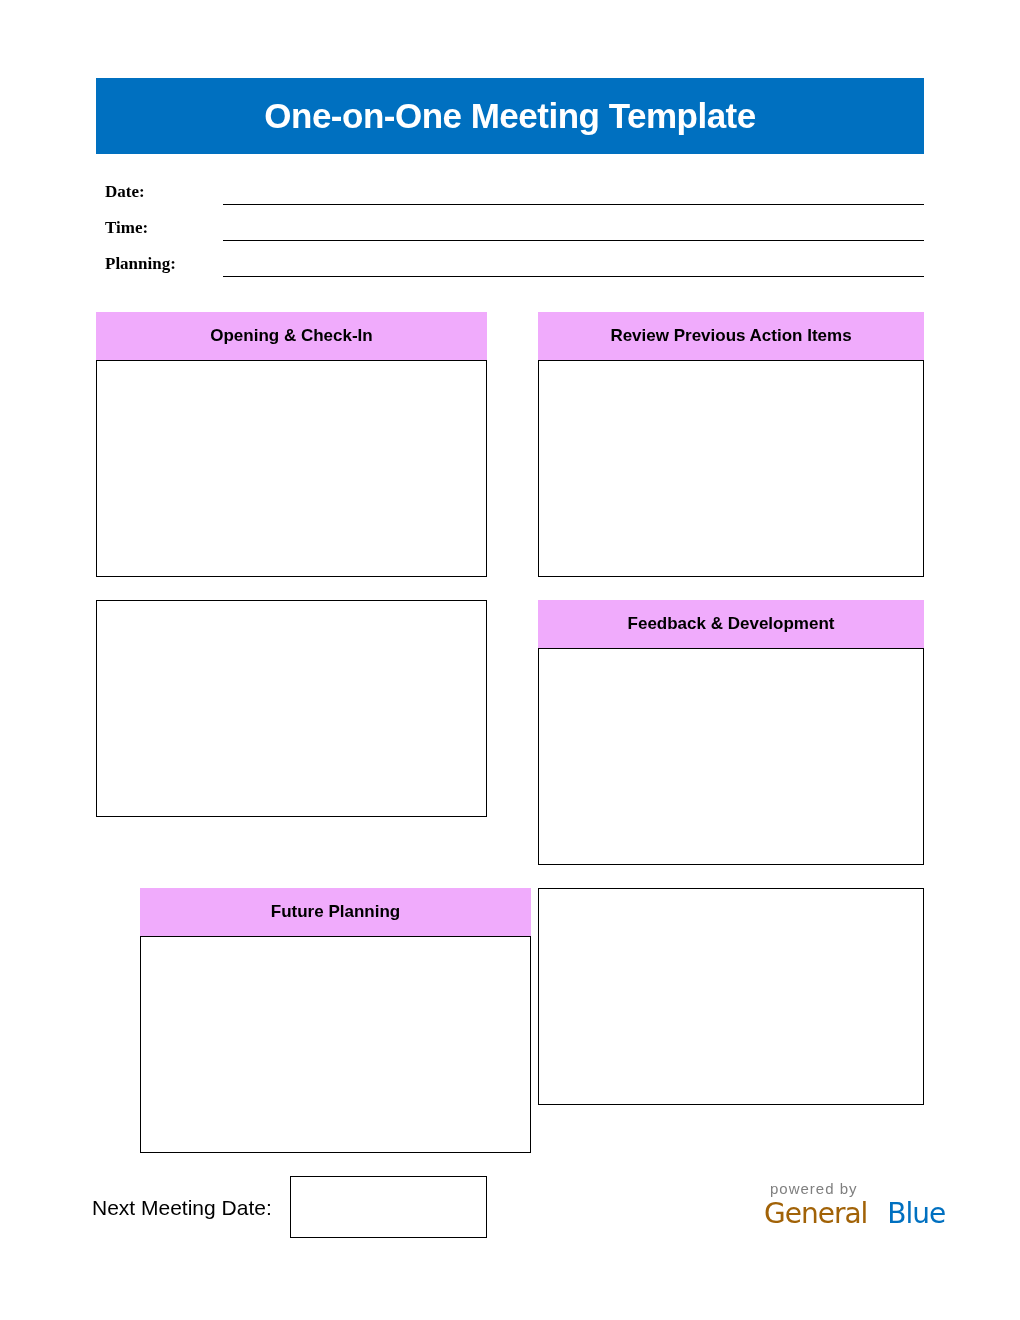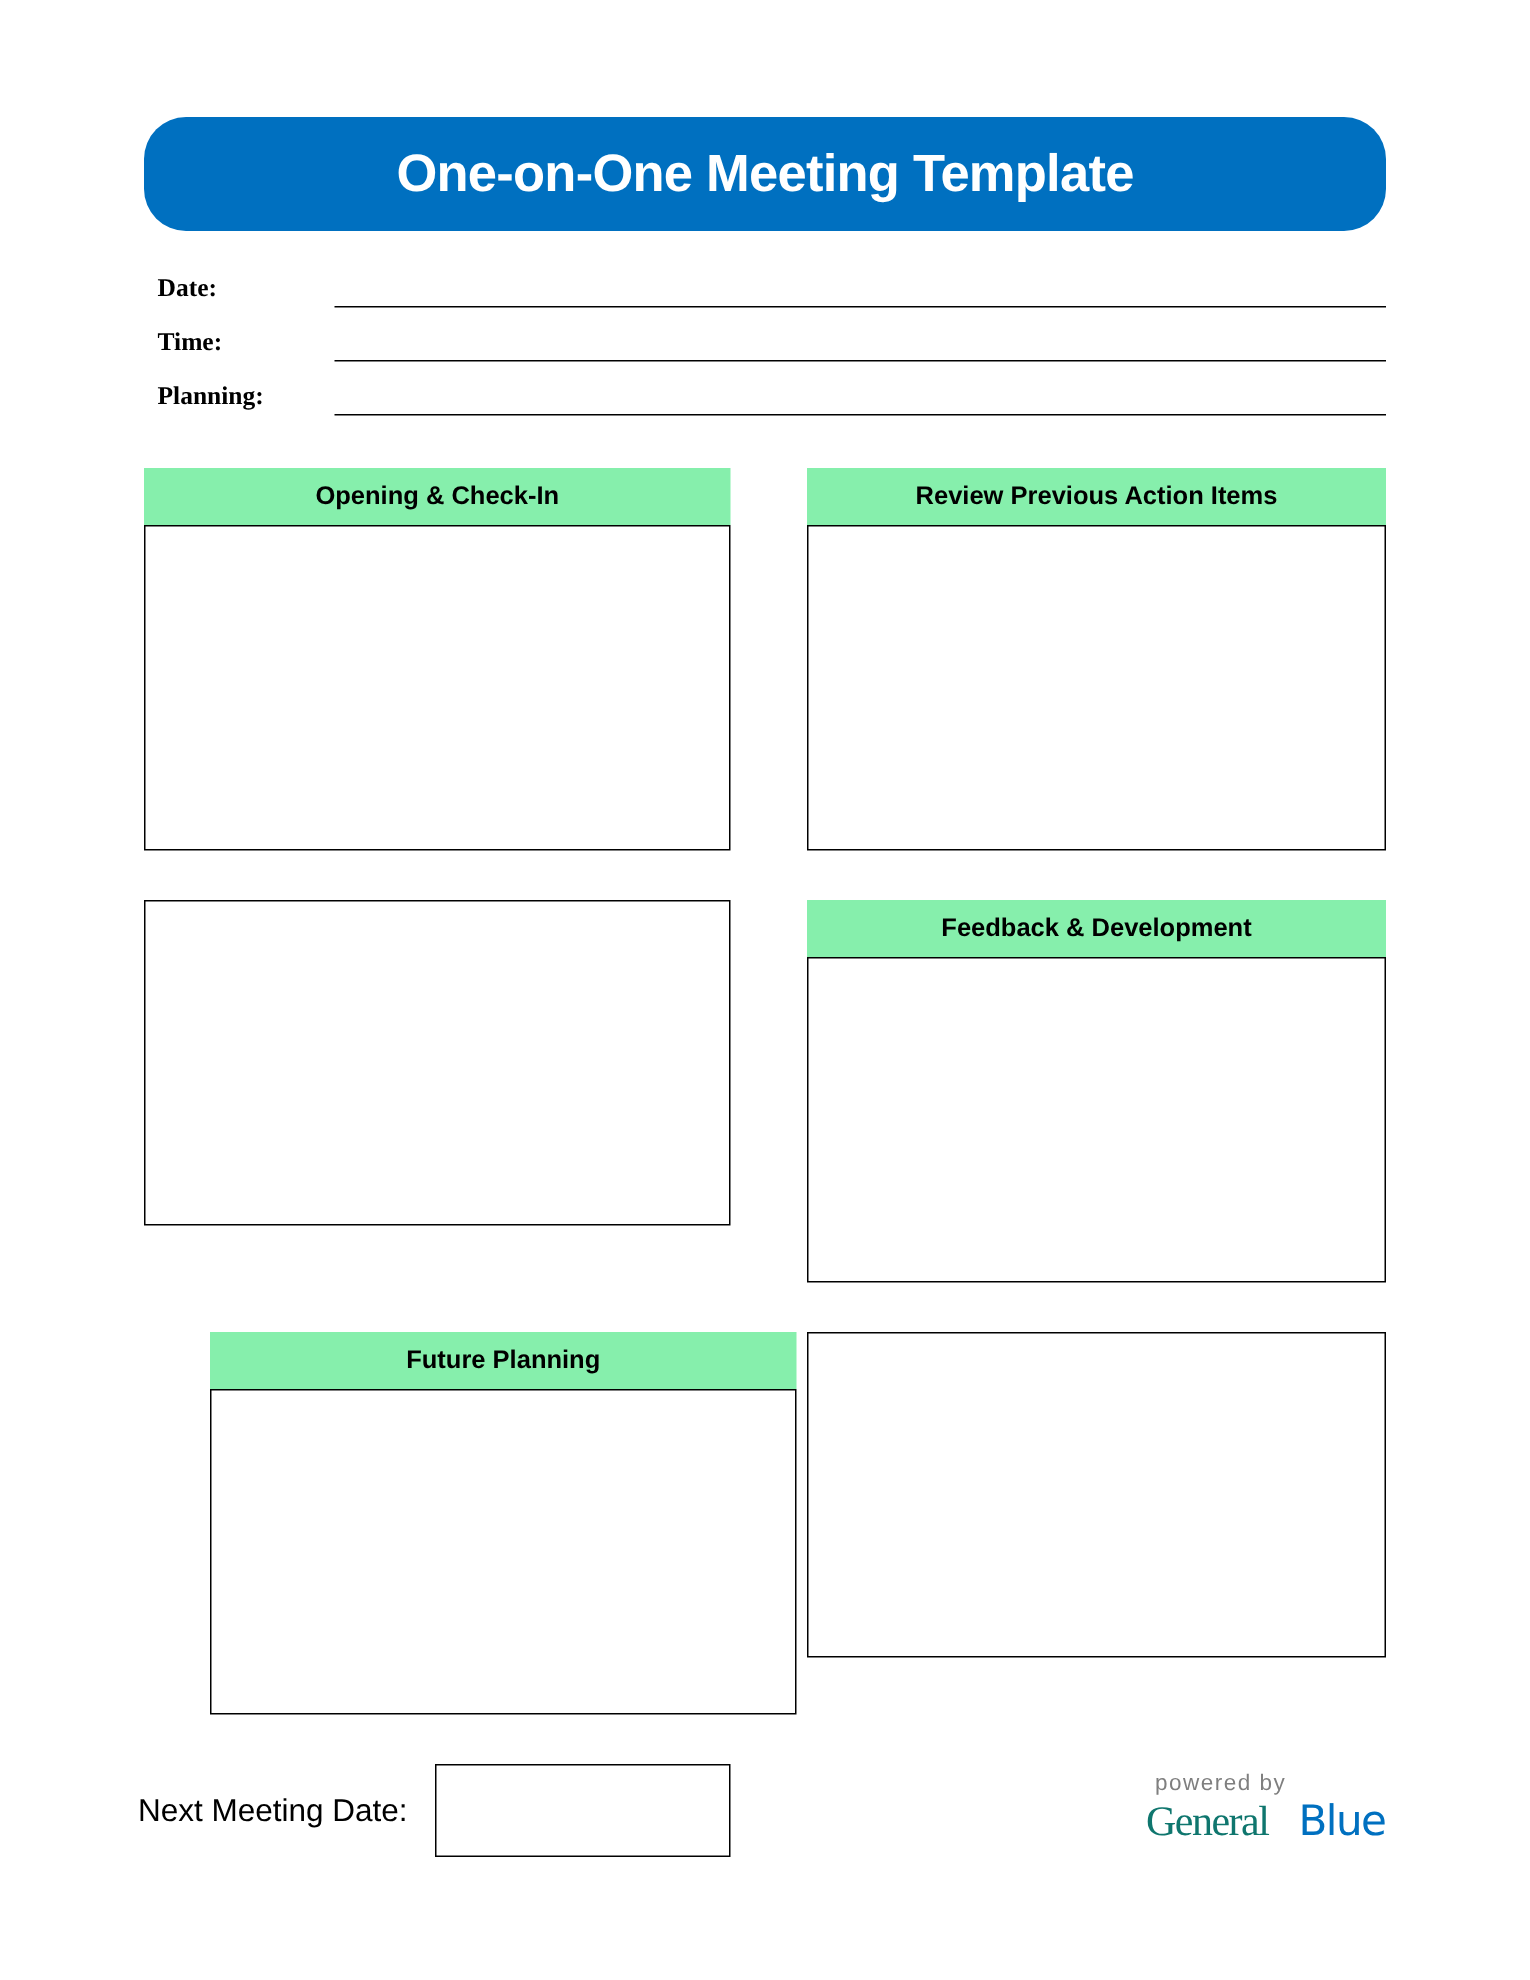--- a/index.html
+++ b/index.html
@@ -1,30 +1,30 @@
 <!DOCTYPE html>
 <html><head>
   <meta charset="utf-8">
   <style>
     html, body { margin:0; padding:0; background:#ffffff; }
     body { width:1020px; height:1320px; position:relative; font-family:"Liberation Sans", sans-serif; color:#000; }
-    .title-bar { position:absolute; left:96px; top:78px; width:828px; height:76px; background:#0070c0; display:flex; align-items:center; justify-content:center;border-radius:28px; }
+    .title-bar { position:absolute; left:96px; top:78px; width:828px; height:76px; background:#0070c0; display:flex; align-items:center; justify-content:center; }
     .title-bar h1 { margin:0; color:#fff; font-size:35px; font-weight:bold; font-family:"Liberation Sans", sans-serif; letter-spacing:-0.5px; }
     .field { position:absolute; left:105px; width:819px; height:36px; }
     .field .lbl { position:absolute; left:0; top:4px; font-size:17px; font-weight:bold;font-family:Liberation Serif, serif; }
     .field .line { position:absolute; left:118px; right:0; top:26px; border-bottom:1px solid #000; height:0; }
     .section { position:absolute; }
-    .section .hdr { height:38px; background:#86efac; display:flex; align-items:center; justify-content:center; font-size:17px; font-weight:bold; }
+    .section .hdr { height:48px; background:#f0abfc; display:flex; align-items:center; justify-content:center; font-size:17px; font-weight:bold; }
     .section .box { border:1px solid #000; height:215px; background:#fff; }
     .next { position:absolute; left:92px; top:1196px; font-size:21px;text-align:right; }
     .next-box { position:absolute; left:290px; top:1176px; width:195px; height:60px; border:1px solid #000; }
     .brand { position:absolute; left:764px; top:1180px; width:160px; }
     .brand .pb { font-size:15px; color:#7f7f7f; letter-spacing:1px; margin-left:6px; }
     .brand .gb { font-size:28px; margin-top:0px; font-family:"DejaVu Sans", sans-serif; letter-spacing:-1px; }
-    .brand .gb .g { color:#0f766e;font-family:Liberation Serif, serif; }
+    .brand .gb .g { color:#a16207; }
     .brand .gb .b { color:#0070c0; margin-left:20px; }
   </style>
 </head>
 <body>
 
 <div class="title-bar">
   <h1>One-on-One Meeting Template</h1>
 </div>
 
 <div class="field" style="top:178px;">

